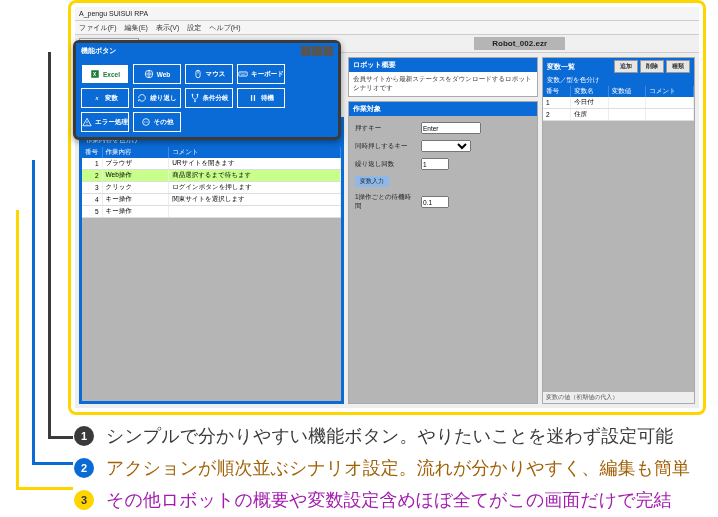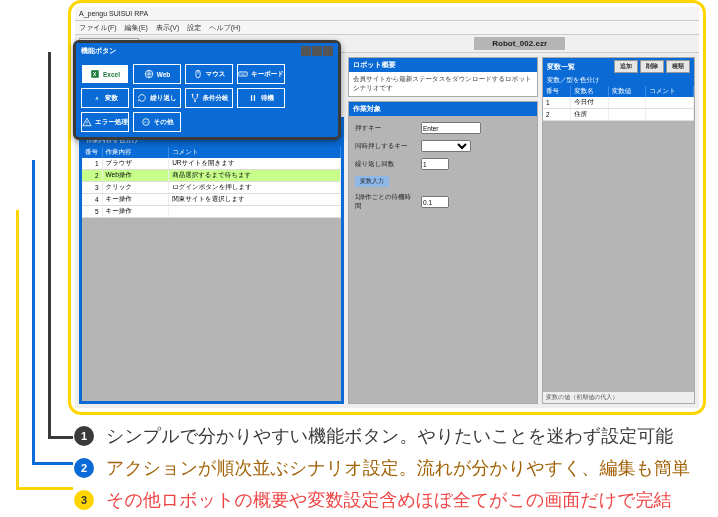--- a/index.html
+++ b/index.html
@@ -1,19 +1,19 @@
 <!DOCTYPE html>
 <html><head>
 <meta charset="utf-8">
 <style>
   * { margin: 0; padding: 0; box-sizing: border-box; }
   body { font-family: "Meiryo", "MS Gothic", sans-serif; background: #fff; width: 718px; height: 517px; position: relative; overflow: hidden; }
 
   
-  .outer-frame { position: absolute; left: 68px; top: 0; width: 638px; height: 415px; border: 3px solid #ffd500; border-radius: 13px; background: #fff; }
+  .outer-frame { position: absolute; left: 68px; top: 0; width: 638px; height: 415px; border: 3px solid #ffd500; border-radius: 8px; background: #fff; }
 
   
   .app { position: absolute; left: 4px; top: 4px; right: 4px; bottom: 4px; background: #eee; display: flex; flex-direction: column; font-size: 7px; }
 
   .titlebar { height: 14px; background: #f5f5f5; display: flex; align-items: center; padding: 0 4px; border-bottom: 1px solid #ccc; }
   .titlebar-title { font-size: 7px; color: #222; }
   .menubar { height: 14px; background: #f5f5f5; display: flex; align-items: center; gap: 8px; padding: 0 4px; font-size: 7px; color: #333; border-bottom: 1px solid #ccc; }
   .menubar > span { cursor: default; }
 
   .toolbar-row { height: 18px; background: #f0f0f0; display: flex; align-items: center; padding: 0 4px; gap: 4px; border-bottom: 1px solid #ccc; }
@@ -100,21 +100,21 @@
   
   .annotations { position: absolute; left: 74px; top: 424px; right: 8px; display: flex; flex-direction: column; gap: 8px; }
   .anno-row { display: flex; align-items: center; gap: 12px; }
   .anno-num { width: 20px; height: 20px; border-radius: 50%; display: flex; align-items: center; justify-content: center; color: #fff; font-size: 11px; font-weight: bold; flex-shrink: 0; }
   .anno-num.n1 { background: #3a3a3a; }
   .anno-num.n2 { background: #0a6bd6; }
   .anno-num.n3 { background: #ffd500; color: #333; }
   .anno-text { font-size: 18px; }
   .anno-text.t1 { color: #3a3a3a; }
   .anno-text.t2 { color: #a16207; }
-  .anno-text.t3 { color: #ef4444; text-align: right; }
+  .anno-text.t3 { color: #a21caf; text-align: right; }
 
   
   .func-placeholder { height: 56px; }
 </style>
 </head>
 <body>
 
 <div class="callout-line line1"></div>
 <div class="callout-line line2"></div>
 <div class="callout-line line3"></div>

